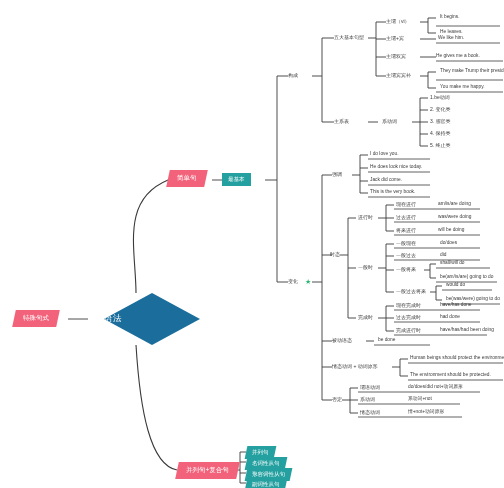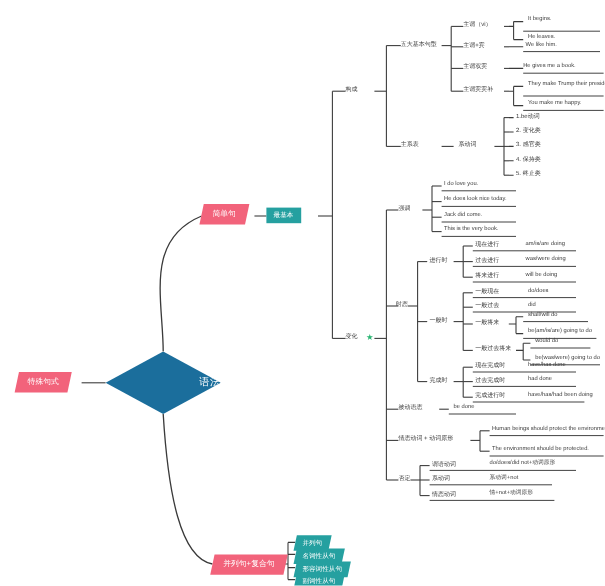--- a/index.html
+++ b/index.html
@@ -5,23 +5,23 @@
   html,body{margin:0;padding:0;background:#ffffff;}
   body{width:504px;height:488px;position:relative;overflow:hidden;
        font-family:"Liberation Sans","DejaVu Sans",sans-serif;color:#2b2b2b;}
   #canvas{position:absolute;inset:0;width:504px;height:488px;}
   svg.lines{position:absolute;left:0;top:0;width:504px;height:488px;pointer-events:none;}
 
   
   .node{position:absolute;white-space:nowrap;box-sizing:border-box;}
 
   .root{
-    width:96px;height:52px;left:88px;top:293px;
+    width:96px;height:52px;left:104px;top:293px;
     background:#1b6e9c;color:#ffffff;
-    display:flex;align-items:center;justify-content:flex-end;
+    display:flex;align-items:center;justify-content:flex-start;
     font-size:8.5px;letter-spacing:.5px;
     clip-path:polygon(50% 0%,100% 50%,50% 100%,0% 50%);
   }
   .pink{
     background:#f2637b;color:#ffffff;font-size:6.5px;
     padding:4px 9px;display:flex;align-items:center;justify-content:center;
     transform:skewX(-12deg);
   }
   .pink span{transform:skewX(12deg);display:block;}
   .teal{

